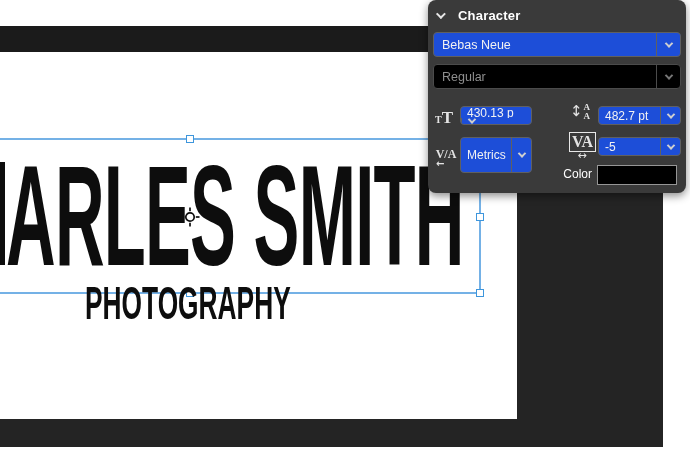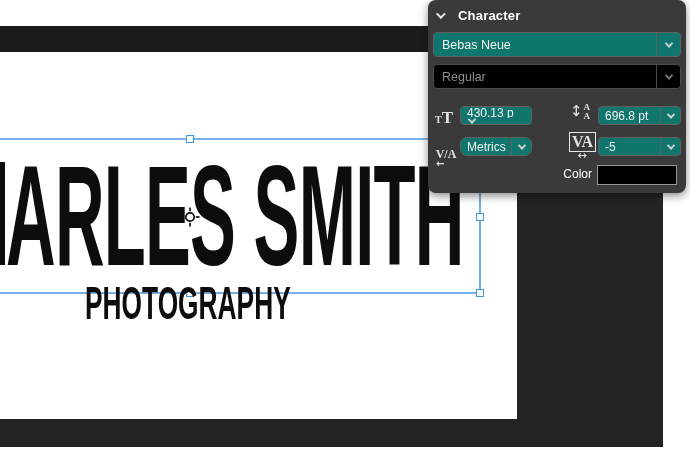--- a/index.html
+++ b/index.html
@@ -52,41 +52,41 @@
   }
   .panel-header { position:absolute; left:8px; top:7px; height:16px; display:flex; align-items:center; gap:15px; }
   .chev {
     width:7px; height:7px; border-right:2px solid #e6e6e6; border-bottom:2px solid #e6e6e6;
     transform:rotate(45deg) translateY(-2px); display:inline-block;
   }
   .panel-title { font-size:13px; font-weight:700; color:#ffffff; letter-spacing:0.2px; }
 
   .combo {
     position:absolute; display:flex; align-items:stretch;
-    background:#0f766e; border:1px solid #606060; border-radius:4px; overflow:hidden;
+    background:#1d4ed8; border:1px solid #606060; border-radius:4px; overflow:hidden;
   }
   .combo .val {
     flex:1; display:flex; align-items:center; padding-left:8px;
     font-size:12.5px; color:#f2f2f2; white-space:nowrap; overflow:hidden;
   }
   .combo .btn {
     width:24px; border-left:1px solid #606060; display:flex; align-items:center; justify-content:center;
   }
   .combo .btn .chev { border-color:#cfcfcf; transform:rotate(45deg) translate(-1px,-1px); width:6px; height:6px; }
   .combo.small .btn { width:20px; }
 
   .combo.family { left:5px; top:32px; width:248px; height:25px; }
   .combo.style  { left:5px; top:64px; width:248px; height:25px; background:#000000; border-color:#4b4b4b; }
   .combo.style .val { color:#8e8e8e; }
   .combo.style .btn { border-left-color:#4b4b4b; }
   .combo.style .btn .chev { border-color:#777777; }
 
   .combo.size     { left:32px;  top:106px; width:72px; height:19px;flex-direction:column; }
   .combo.leading  { left:170px; top:106px; width:83px; height:19px; }
-  .combo.kerning  { left:32px;  top:137px; width:72px; height:19px;border-radius:7px; }
+  .combo.kerning  { left:32px;  top:137px; width:72px; height:36px; }
   .combo.tracking { left:170px; top:137px; width:83px; height:19px; }
   .combo.small .val { font-size:12px; padding-left:6px; }
 
   
   .picon { position:absolute; color:#e3e3e3; font-family:"Liberation Serif", serif; }
   .icon-size { left:7px; top:105px; width:23px; height:20px; display:flex; align-items:flex-end; }
   .icon-size .t-sm { font-size:10px; font-weight:700; line-height:1; }
   .icon-size .t-lg { font-size:17px; font-weight:700; line-height:0.9; }
   .icon-leading { left:142px; top:103px; display:flex; align-items:center; }
   .icon-leading .arrow { font-size:15px; line-height:1; font-family:"DejaVu Sans", sans-serif; }
@@ -168,21 +168,21 @@
   </div>
 
   <div class="picon icon-leading">
     <span class="arrow">↕</span>
     <span class="stack">
       <span>A</span>
       <span>A</span>
     </span>
   </div>
   <div class="combo small leading">
-    <span class="val">696.8 pt</span>
+    <span class="val">482.7 pt</span>
     <span class="btn">
         <span class="chev"></span>
       </span>
   </div>
 
   <div class="picon icon-kerning">
     <span class="va">V/A</span>
     <span class="arr">←</span>
   </div>
   <div class="combo small kerning">

